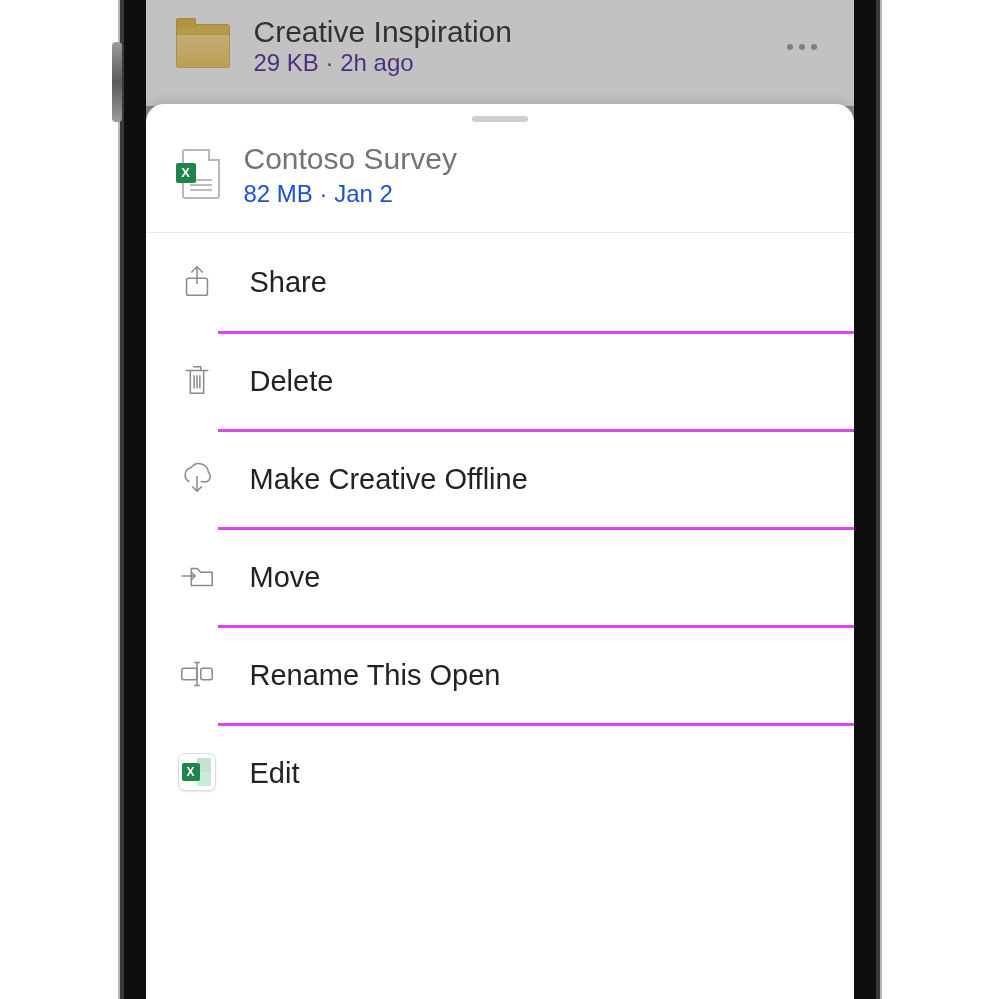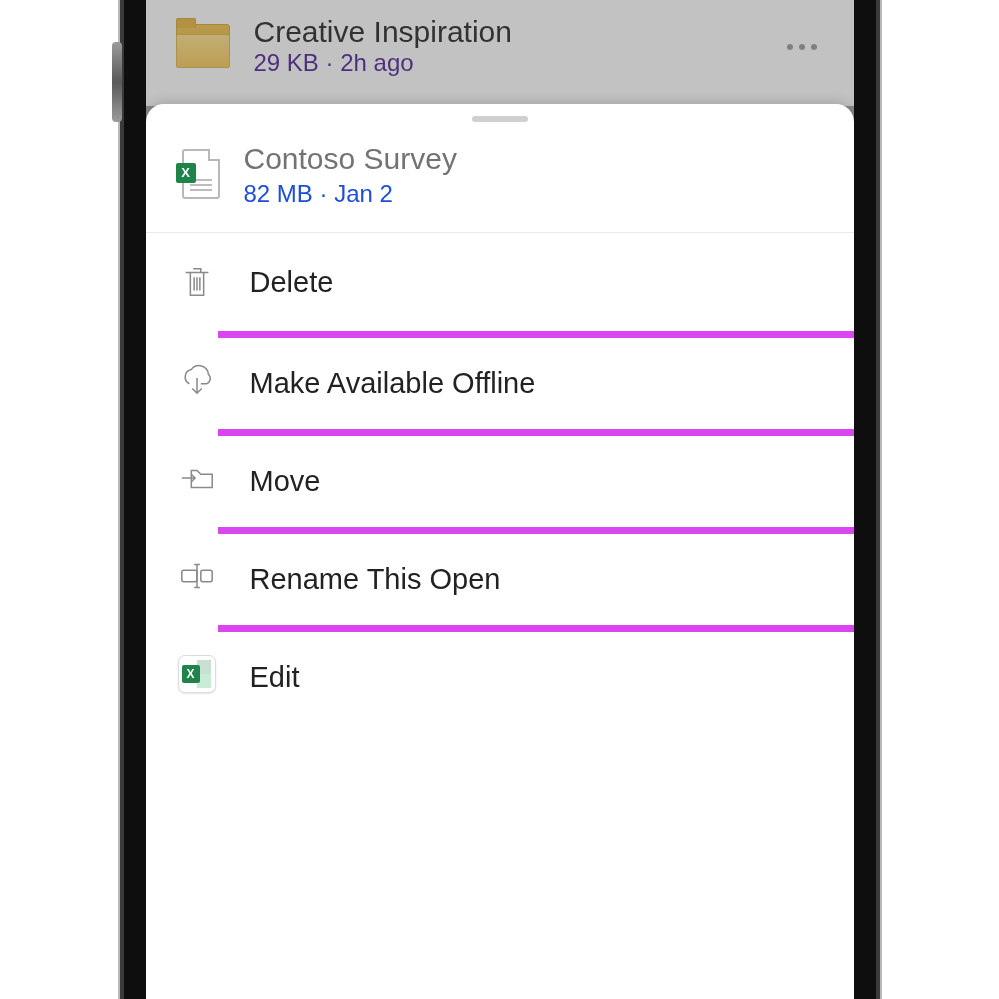--- a/index.html
+++ b/index.html
@@ -221,21 +221,21 @@
     align-items: center;
     height: 98px;
   }
   .action + .action {
   }
   .action .label {
     font-size: 29px;
     color: #222;
     padding-left: 32px;
     flex:1;
-    border-top: 7px solid #d946ef;
+    border-top: 3px solid #d946ef;
     height:100%;
     display:flex;
     align-items:center;
   }
   .action:first-child .label { border-top: none; }
 
   .ic {
     width: 42px;
     height: 42px;
     flex: 0 0 42px;
@@ -314,38 +314,47 @@
             <div class="excel-badge">X</div>
           </div>
           <div>
             <div class="sheet-title">Contoso Survey</div>
             <div class="sheet-sub">82 MB · Jan 2</div>
           </div>
         </div>
 
         <div class="actions">
 
+          <div class="action">
+            <div class="ic">
+              <svg viewBox="0 0 40 40">
+                  <rect x="9" y="16" width="22" height="18" rx="2"></rect>
+                  <path d="M20 4 L20 22 M14 10 L20 4 L26 10"></path>
+                </svg>
+            </div>
+            <div class="label">Share</div>
+          </div>
 
           <div class="action">
             <div class="ic">
               <svg viewBox="0 0 40 40">
                   <path d="M8 10 H32 M13 10 V34 H27 V10 M16 6 H24 V10 M17 15 V29 M20 15 V29 M23 15 V29"></path>
                 </svg>
             </div>
             <div class="label">Delete</div>
           </div>
 
           <div class="action">
             <div class="ic">
               <svg viewBox="0 0 40 40">
                   <path d="M12 24 A8 8 0 0 1 14 9 A10 10 0 0 1 32 14 A6 6 0 0 1 30 24 H24"></path>
                   <path d="M20 18 V34 M15 29 L20 34 L25 29"></path>
                 </svg>
             </div>
-            <div class="label">Make Available Offline</div>
+            <div class="label">Make Creative Offline</div>
           </div>
 
           <div class="action">
             <div class="ic">
               <svg viewBox="0 0 40 40">
                   <path d="M14 12 H20 L24 16 H36 V30 H14 Z"></path>
                   <path d="M4 20 H18 M14 16 L18 20 L14 24"></path>
                 </svg>
             </div>
             <div class="label">Move</div>

